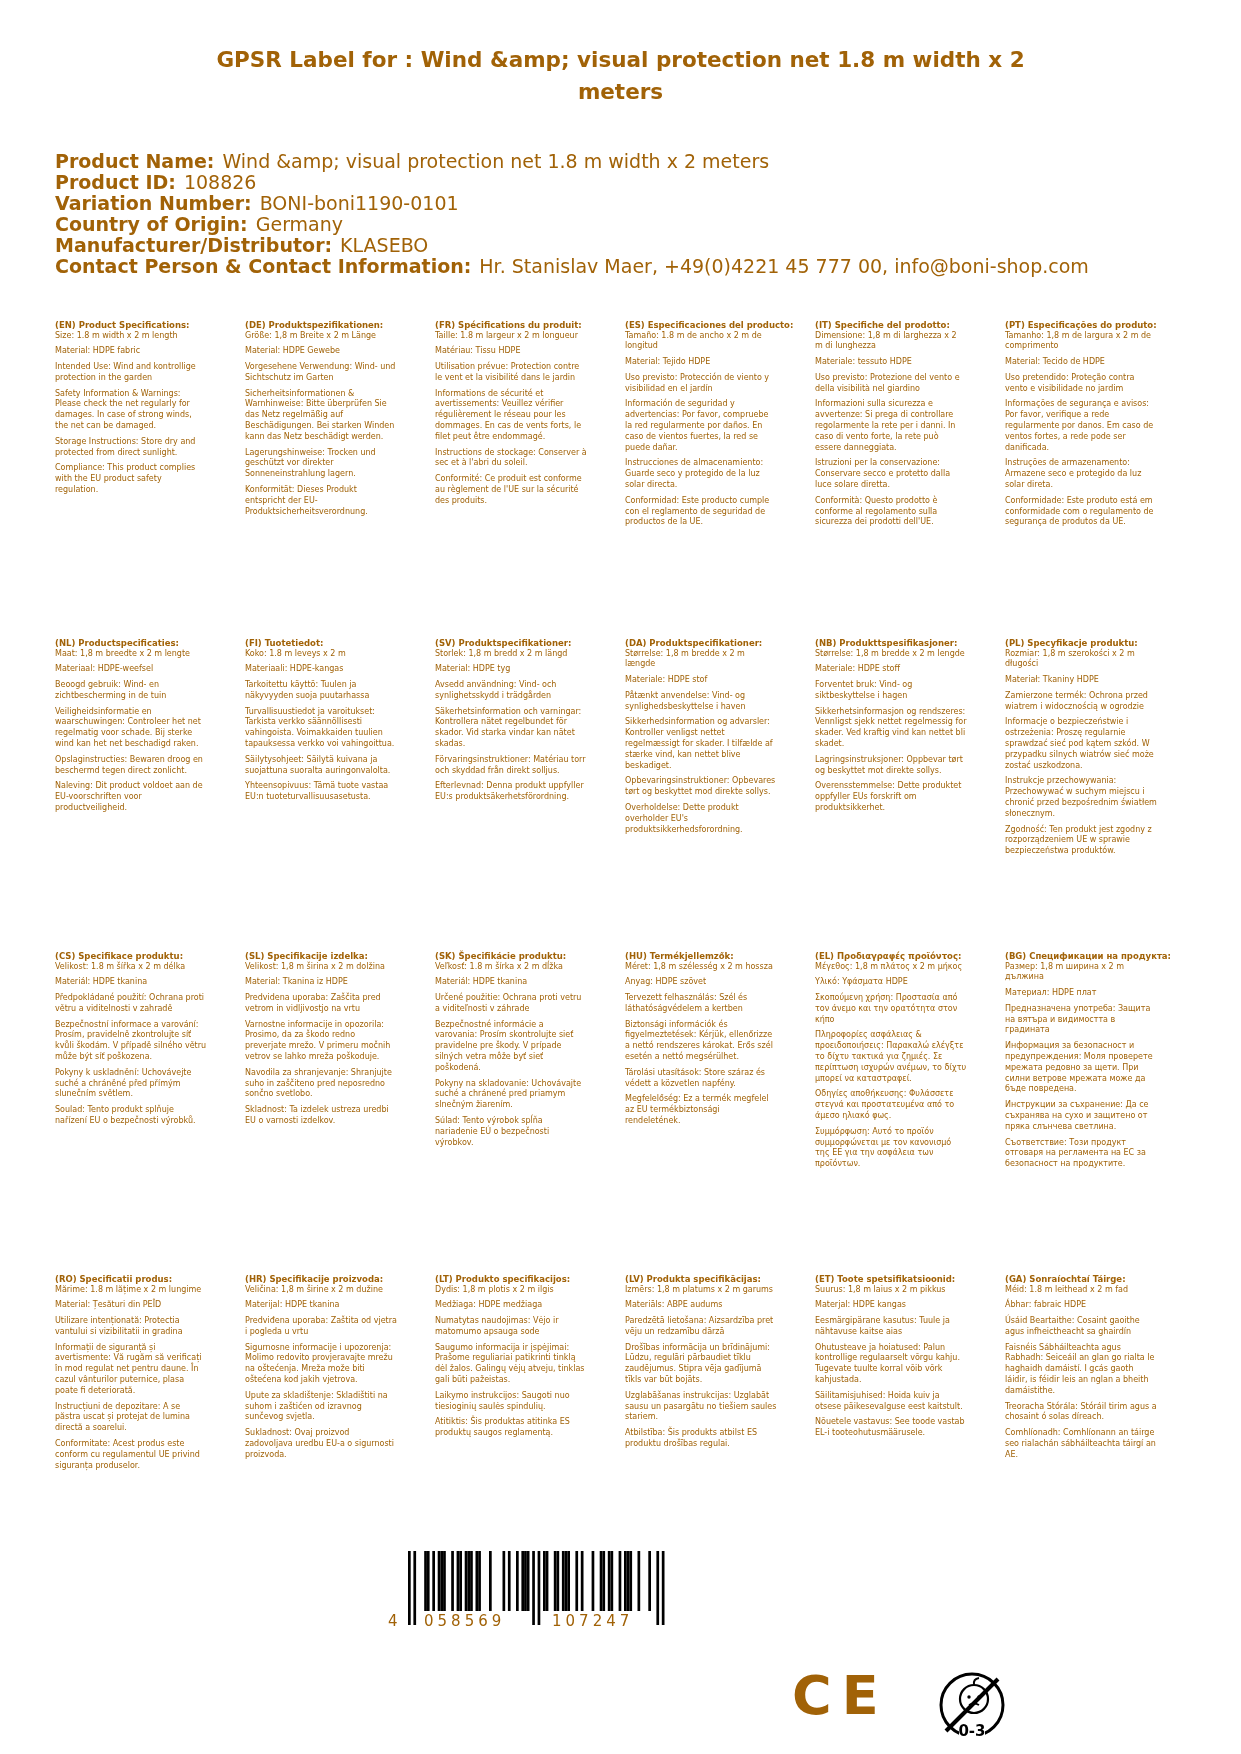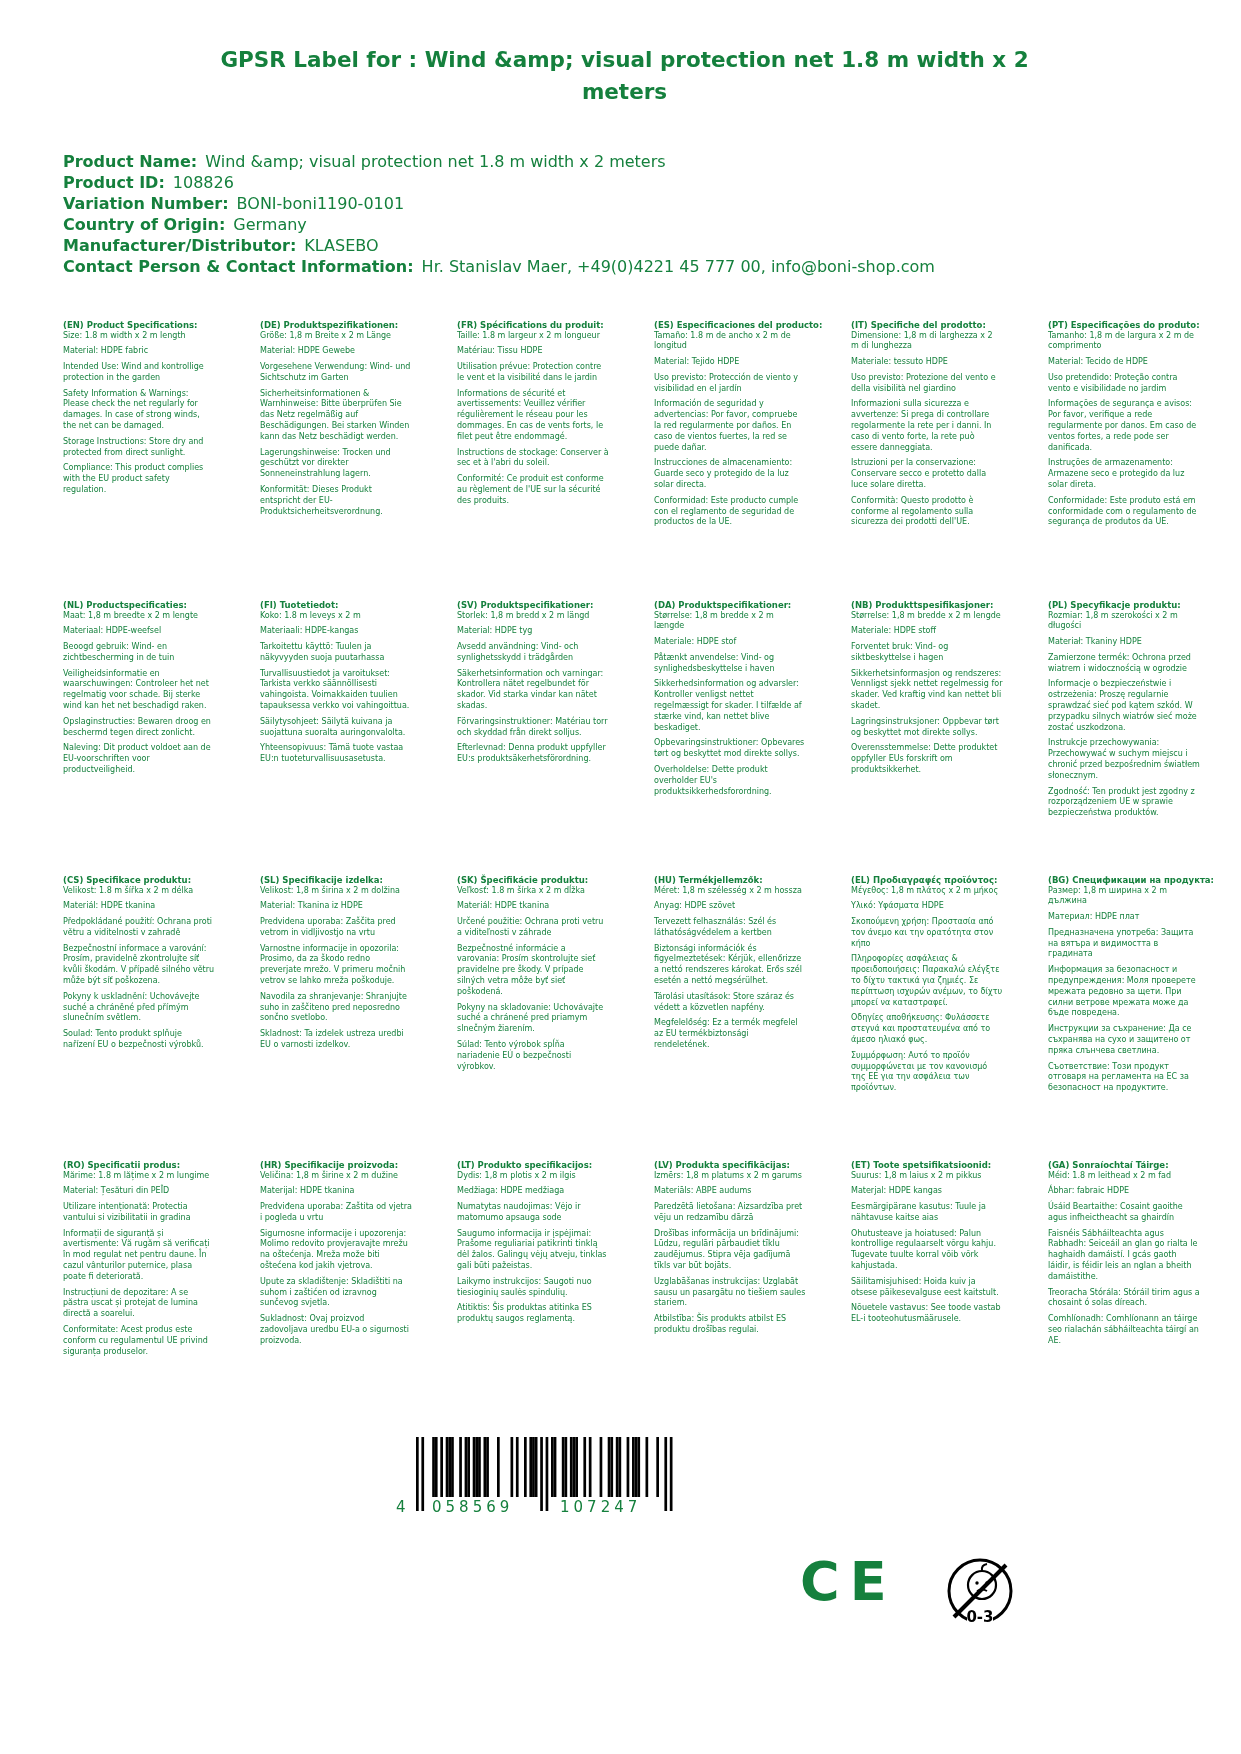--- a/index.html
+++ b/index.html
@@ -1,33 +1,34 @@
 <!DOCTYPE html>
 <html><head>
 <meta charset="utf-8">
 <style>
   html,body{margin:0;padding:0;background:#fff;}
   .page{
-    width:1241px;height:1754px;background:#fff;color:#15803d;
+    width:1241px;height:1754px;background:#fff;color:#a16207;
     font-family:"DejaVu Sans",sans-serif;position:relative;
-    box-sizing:border-box;padding-top:44px;overflow:hidden;padding-left:8px;
+    box-sizing:border-box;padding-top:44px;overflow:hidden;
   }
   .title{
     font-size:21.5px;font-weight:bold;text-align:center;
     margin:0 auto;width:900px;line-height:1.5;
   }
-  .info{margin:42px 4px 0 55px;font-size:16px;}
+  .info{margin:42px 4px 0 55px;font-size:19px;}
   .info-row{line-height:21px;white-space:nowrap;}
   .info-row .lbl{font-weight:bold;margin-right:8px;}
   .grid{
     display:grid;
     grid-template-columns:repeat(6,152px);
     column-gap:45px;
     grid-template-rows:280px 275px 285px 252px;
     margin:43px 0 0 55px;
+    gap:38px;
   }
   .block{font-size:8px;line-height:10.8px;}
   .bh{font-size:8.5px;font-weight:bold;margin:0;white-space:nowrap;line-height:11px;}
   .block p{margin:0 0 5px 0;}
   .barcode-area{margin:25px 0 0 392px;width:300px;}
   .barcode{position:relative;width:280px;height:96px;}
   .barcode svg{position:absolute;left:16px;top:0;}
   .bc-num{position:absolute;font-size:15px;letter-spacing:4px;top:61px;}
   .num-first{left:-4px;letter-spacing:0;}
   .num-left{left:32px;}

